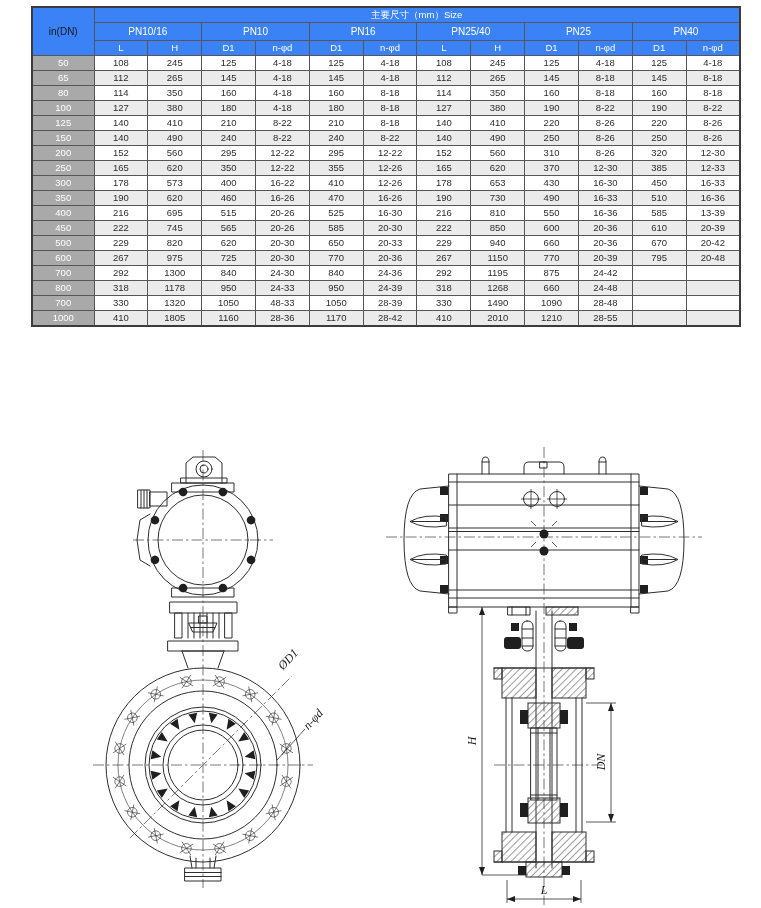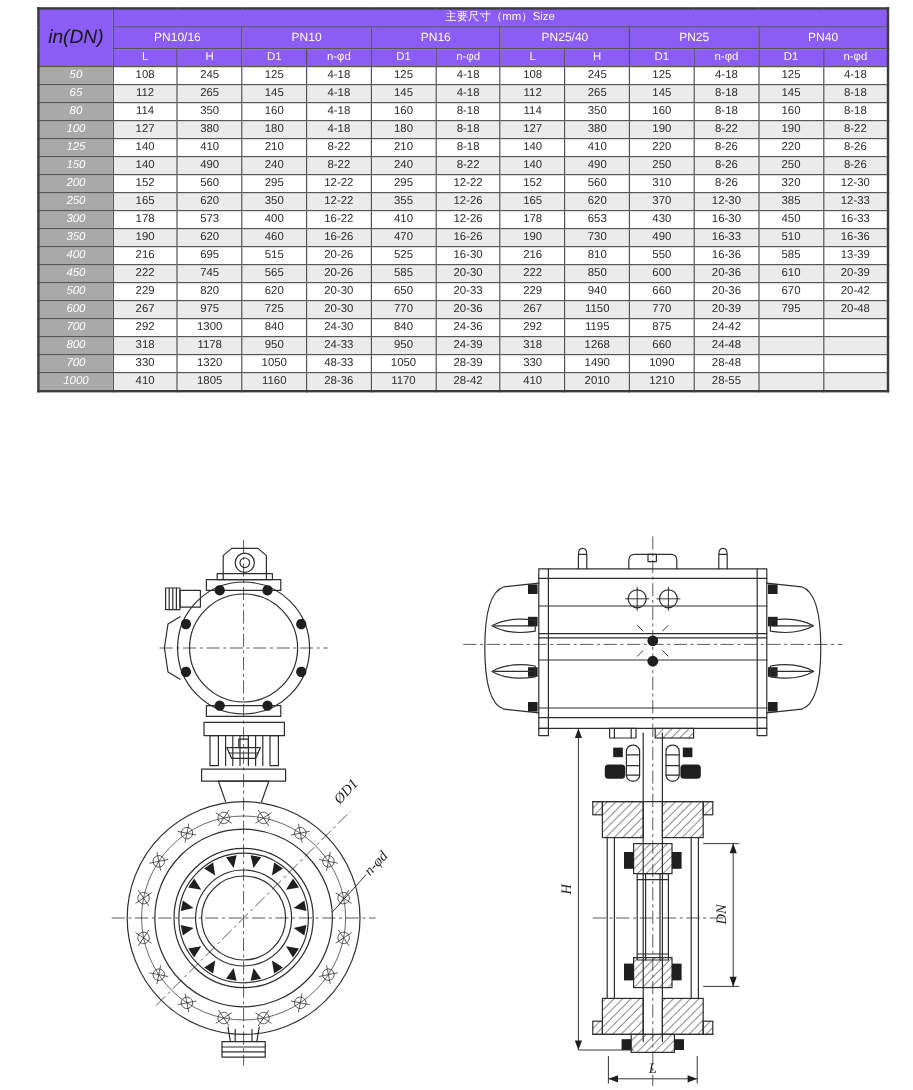--- a/index.html
+++ b/index.html
@@ -3,24 +3,24 @@
 <meta charset="utf-8">
 <style>
   html,body{margin:0;padding:0;background:#fff;}
   .page{position:relative;width:761px;height:908px;background:#fff;overflow:hidden;
         font-family:"Liberation Sans","DejaVu Sans",sans-serif;}
   .tablewrap{position:absolute;left:31px;top:6px;}
   table.size{border-collapse:collapse;table-layout:fixed;width:710px;
              font-size:9.5px;border:2px solid #3c3c3c;}
   table.size th,table.size td{border:1px solid #565656;height:14px;padding:0;
              text-align:center;vertical-align:middle;font-weight:normal;line-height:1;}
-  table.size thead th{background:#8b5cf6;color:#ffffff;}
-  table.size thead th.dnh{color:#161616;font-size:16px;font-style:italic;}
+  table.size thead th{background:#3b82f6;color:#ffffff;}
+  table.size thead th.dnh{color:#161616;font-size:10px;}
   table.size thead tr.grp th{height:17px;font-size:10px;}
-  table.size tbody th{background:#a9a9a9;color:#ffffff;font-style:italic;}
+  table.size tbody th{background:#a9a9a9;color:#ffffff;}
   table.size tbody td{color:#2d2d2d;background:#ffffff;}
   table.size tbody tr:nth-child(even) td{background:#ebebeb;}
   .notes{position:absolute;left:38px;top:337px;color:#222;font-size:10.5px;line-height:16px;}
   svg text{user-select:none;}
   .ln{fill:none;stroke:#2e2e2e;stroke-width:1;stroke-linejoin:round;stroke-linecap:round;}
   .thin{fill:none;stroke:#2e2e2e;stroke-width:0.6;}
   .cl{fill:none;stroke:#555;stroke-width:0.8;stroke-dasharray:11 3 2.5 3;}
   .dim{fill:none;stroke:#2e2e2e;stroke-width:0.8;}
   .dk{fill:#1f1f1f;stroke:none;}
   .h{fill:url(#hatch);stroke:#2e2e2e;stroke-width:1;}

